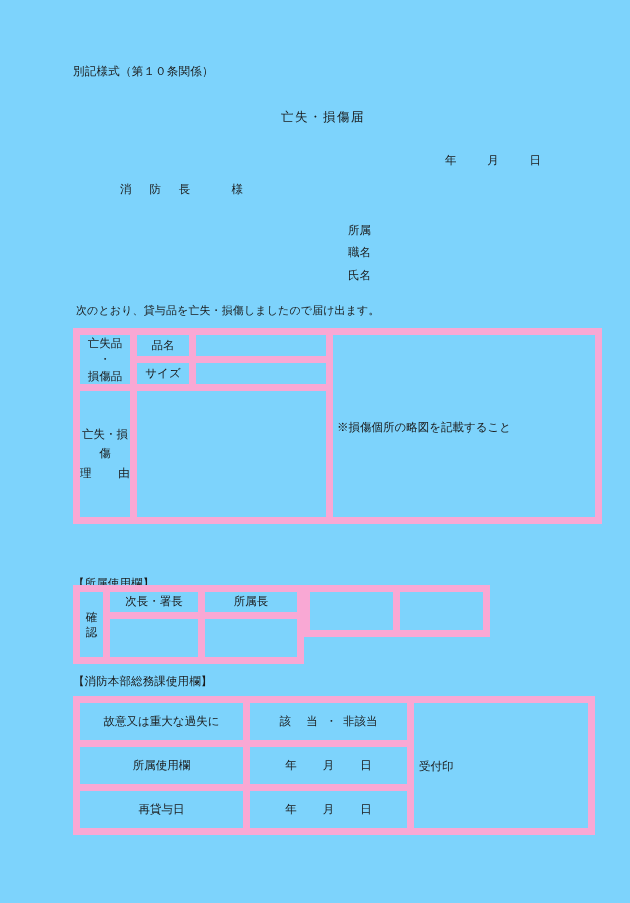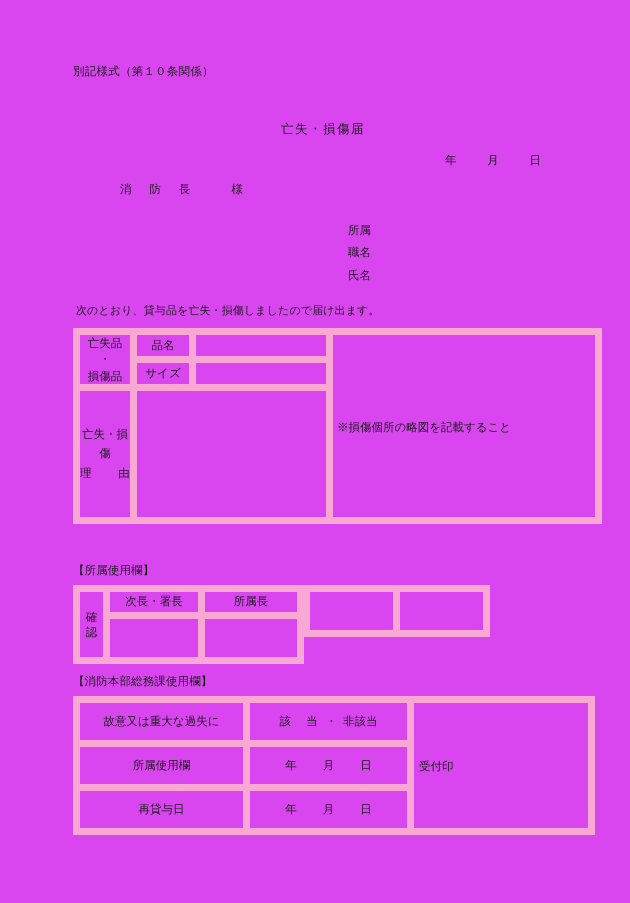--- a/index.html
+++ b/index.html
@@ -9,21 +9,21 @@
     background: #ffffff;
   }
   body {
     font-family: "DejaVu Serif", "Liberation Serif", serif;
     color: #1a1a1a;
   }
   #page {
     position: relative;
     width: 630px;
     height: 903px;
-    background: #d946ef;
+    background: #7dd3fc;
     overflow: hidden;
     font-size: 11.5px;
     line-height: 1.5;
   }
 
   
   .abs { position: absolute; }
   .nowrap { white-space: nowrap; }
 
   
@@ -33,21 +33,20 @@
     letter-spacing: 0.02em;
   }
   .doc-title {
     left: 0; top: 108px;
     width: 630px;
     text-align: center;
     font-size: 12.5px;
     letter-spacing: 0.12em;
     padding-left: 16px;
     box-sizing: border-box;
-    margin-top: 12px;
   }
   .date-line {
     left: 445px; top: 152px;
     font-size: 11.5px;
     letter-spacing: 0.06em;
   }
   .date-line span { display: inline-block; }
   .date-line .y { margin-right: 30px; }
   .date-line .m { margin-right: 30px; }
 
@@ -116,21 +115,21 @@
   .note-below {
     left: 88px; top: 538px;
     font-size: 11.5px;
   }
 
   
   .caption {
     font-size: 11.5px;
     letter-spacing: 0.01em;
   }
-  #cap-shozoku { left: 73px; top: 562px; }
+  #cap-shozoku { left: 73px; top: 575px; text-decoration: underline; }
   #cap-soumu   { left: 73px; top: 673px; }
 
   
   #confirm-left {
     left: 73px; top: 585px;
     width: 203px;
   }
   #confirm-left td.c-lbl { width: 23px; }
   #confirm-left td.c-a   { width: 88px; }
   #confirm-left td.c-b   { width: 92px; }

